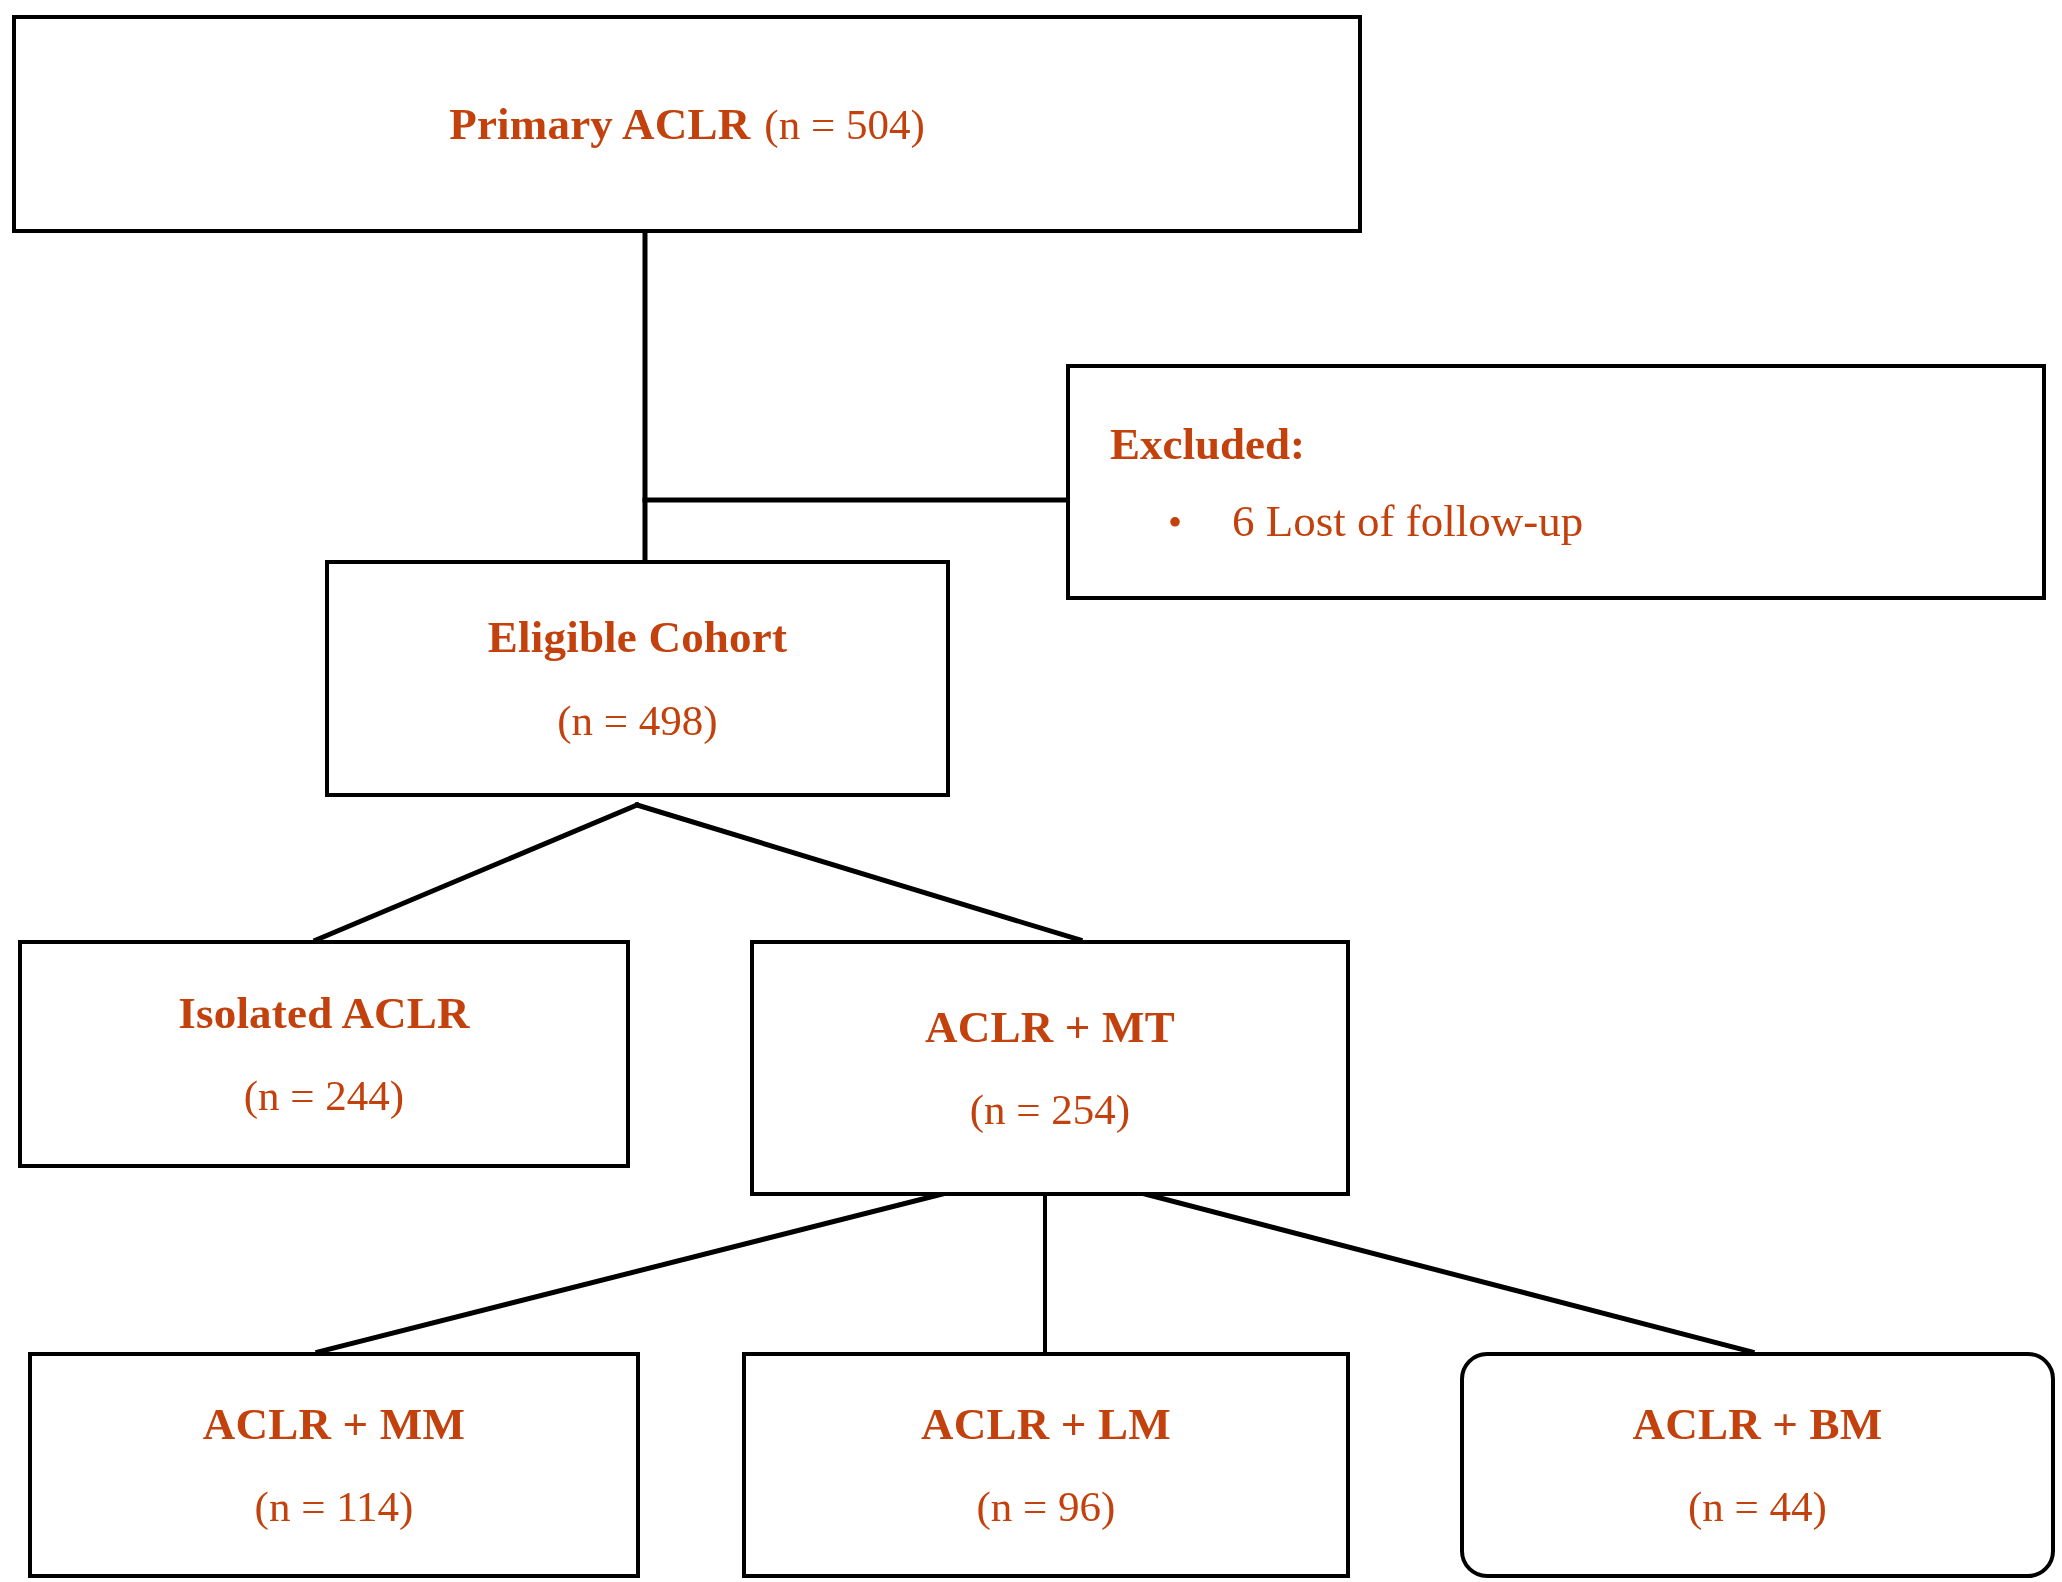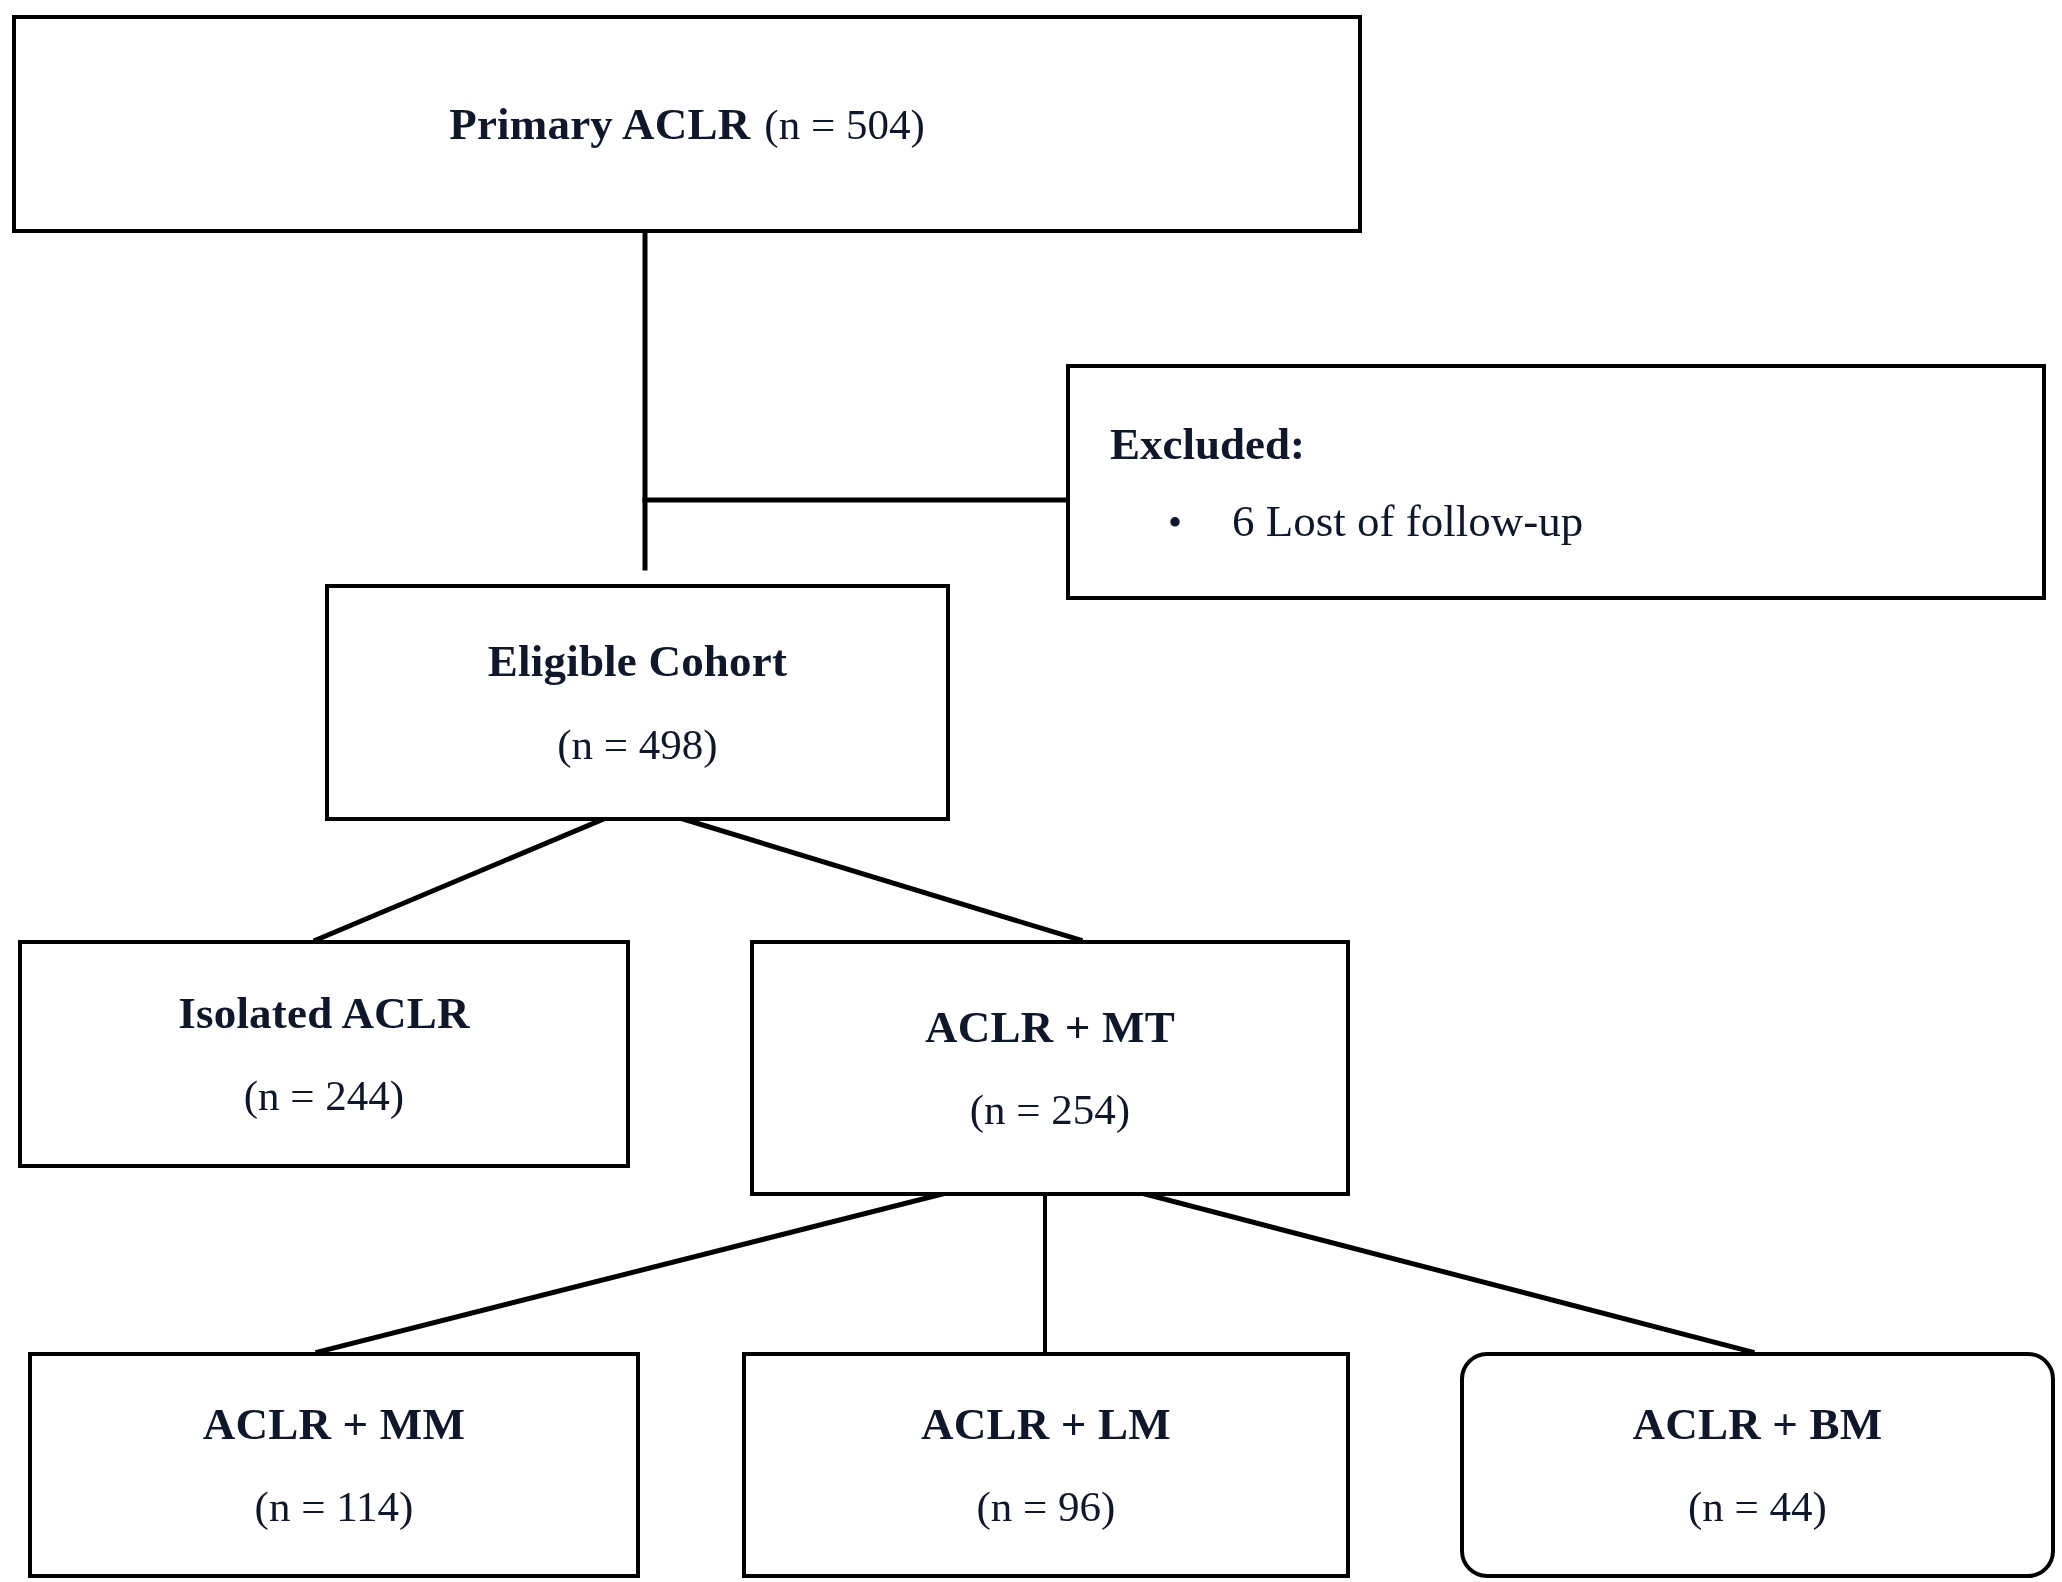--- a/index.html
+++ b/index.html
@@ -7,21 +7,21 @@
     padding: 0;
     background: #ffffff;
   }
   #canvas {
     position: relative;
     width: 2062px;
     height: 1582px;
     background: #ffffff;
     overflow: hidden;
     font-family: "Liberation Serif", "DejaVu Serif", serif;
-    color: #0f172a;
+    color: #c2410c;
   }
   #connectors {
     position: absolute;
     left: 0;
     top: 0;
     width: 2062px;
     height: 1582px;
     pointer-events: none;
   }
   .node {
@@ -88,21 +88,21 @@
     flex: 0 0 64px;
   }
   #node-excluded .bullet-text {
     font-size: 45px;
     font-weight: normal;
     white-space: nowrap;
   }
   
   .node.stacked .title { margin-bottom: 34px; }
 
-  #node-eligible  { left: 325px;  top: 584px;  width: 625px; height: 237px; }
+  #node-eligible  { left: 325px;  top: 560px;  width: 625px; height: 237px; }
   #node-isolated  { left: 18px;   top: 940px;  width: 612px; height: 228px; }
   #node-mt        { left: 750px;  top: 940px;  width: 600px; height: 256px; }
   #node-mm        { left: 28px;   top: 1352px; width: 612px; height: 226px; }
   #node-lm        { left: 742px;  top: 1352px; width: 608px; height: 226px; }
   #node-bm        { left: 1460px; top: 1352px; width: 595px; height: 226px; border-radius: 27px; }
 </style>
 </head>
 <body>
 
 <div id="canvas">

